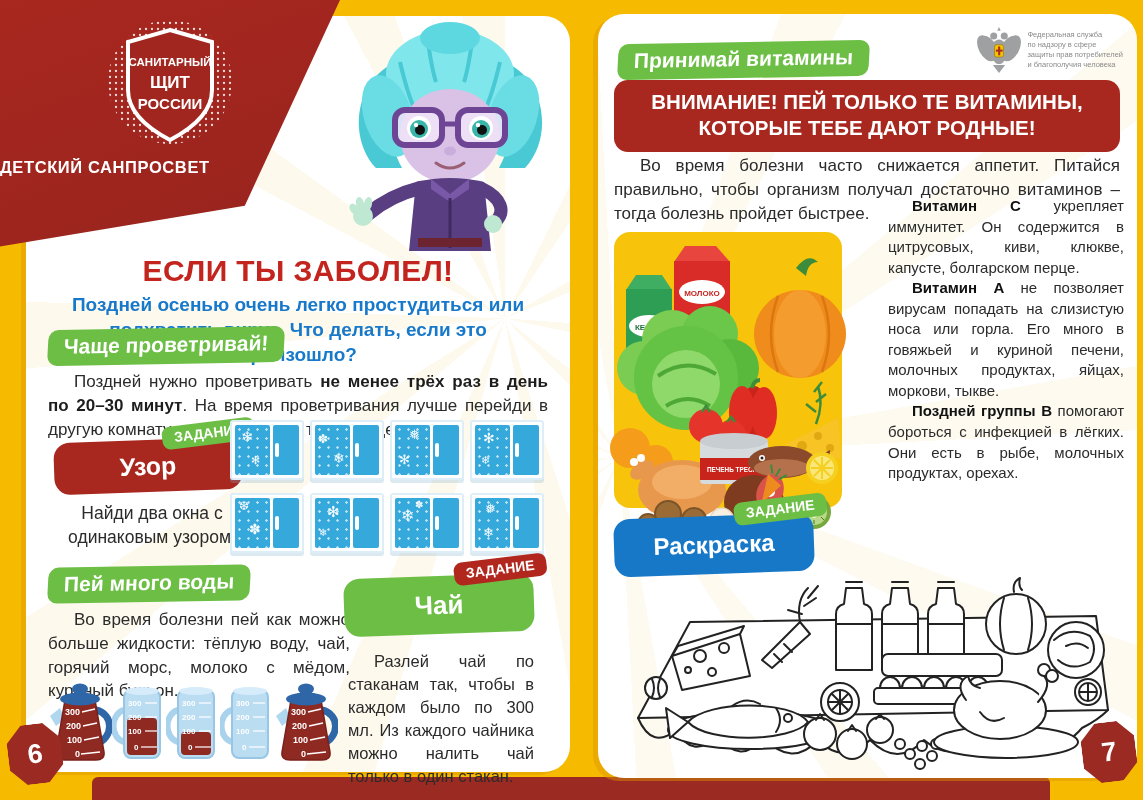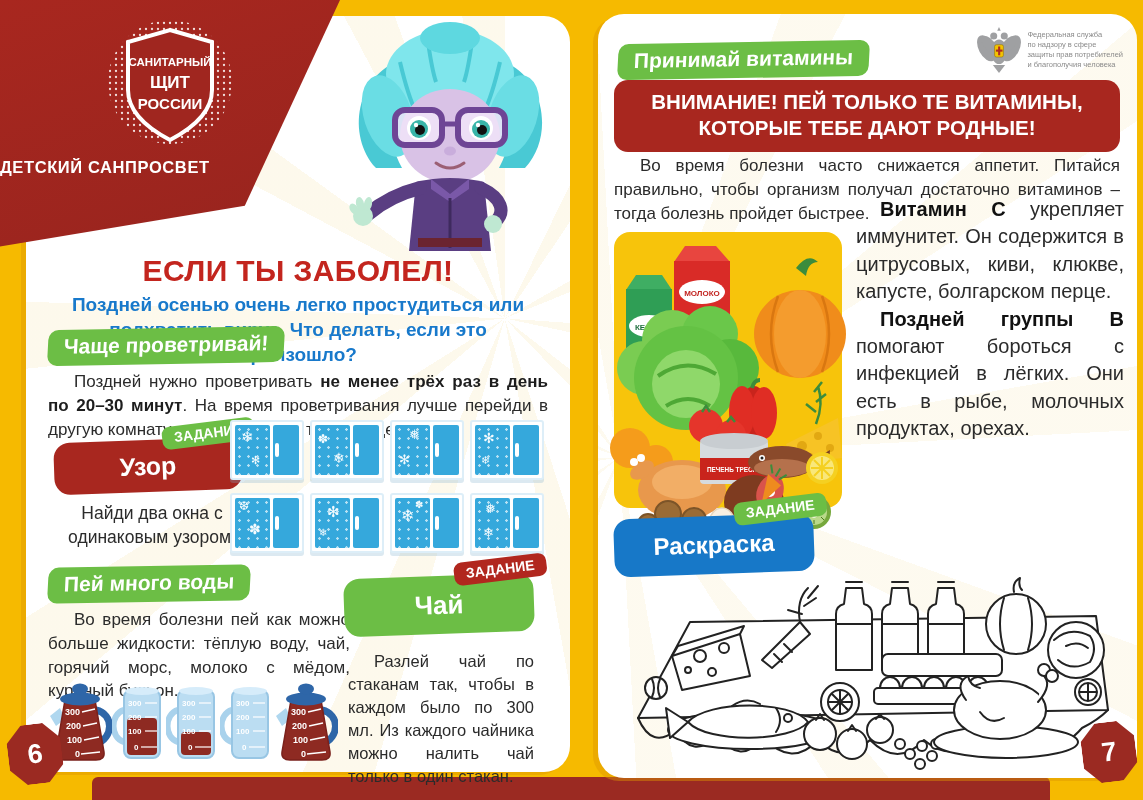--- a/index.html
+++ b/index.html
@@ -114,22 +114,22 @@
   
   #warning-banner{
     position:absolute; left:16px; top:66px; width:506px; z-index:2;
     background:#A8271F; border-radius:14px; padding:9px 8px 11px;
     color:#fff; font-weight:800; font-size:20.5px; text-align:center; line-height:1.28;
   }
   #agency{ position:absolute; right:14px; top:12px; display:flex; gap:6px;
            align-items:center; z-index:2; }
   #agency .agency-text{ font-size:7.5px; line-height:1.35; color:#8a8a8a; }
   #vitamin-col{ position:absolute; left:258px; top:182px; width:268px; z-index:2; }
-  #vitamin-col p{ color:#2B2B2B; font-size:20px; line-height:1.37;
-                  text-align:justify; text-indent:24px; }
+  #vitamin-col p{ color:#2B2B2B; font-size:15px; line-height:1.37;
+                  text-align:justify; text-indent:24px;margin-left:32px; }
   #vitamin-col b{ font-weight:800; color:#111; }
   #food-illo{ position:absolute; left:12px; top:202px; z-index:2; }
   #coloring{ position:absolute; left:16px; top:548px; z-index:2; }
   svg text{ font-family:"Liberation Sans", sans-serif; }
 </style>
 </head>
 <body>
 
 <div id="bottom-strip"></div>
 
@@ -548,20 +548,21 @@
             <line x1="-11" y1="0" x2="11" y2="0"></line>
             <line x1="-8" y1="-8" x2="8" y2="8"></line>
             <line x1="-8" y1="8" x2="8" y2="-8"></line>
           </g>
       </g>
     </svg>
   </div>
 
   <div id="vitamin-col">
     <p><b>Витамин C</b><span> укрепляет иммунитет. Он содержится в цитрусовых, киви, клюкве, капусте, болгарском перце.</span></p>
+    <p><b>Витамин A</b><span> не позволяет вирусам попадать на слизистую носа или горла. Его много в говяжьей и куриной печени, молочных продуктах, яйцах, моркови, тыкве.</span></p>
     <p><b>Поздней группы B</b><span> помогают бороться с инфекцией в лёгких. Они есть в рыбе, молочных продуктах, орехах.</span></p>
   </div>
 
   <div class="plate plate-blue" style="left:16px; top:502px; width:200px; height:58px; font-size:24px;">
     <span>Раскраска</span>
     <span class="tag tag-green">ЗАДАНИЕ</span>
   </div>
 
   <div id="coloring">
     <svg viewBox="0 0 506 214" width="506" height="214" fill="none" stroke="#222" stroke-width="2" stroke-linejoin="round" stroke-linecap="round">

